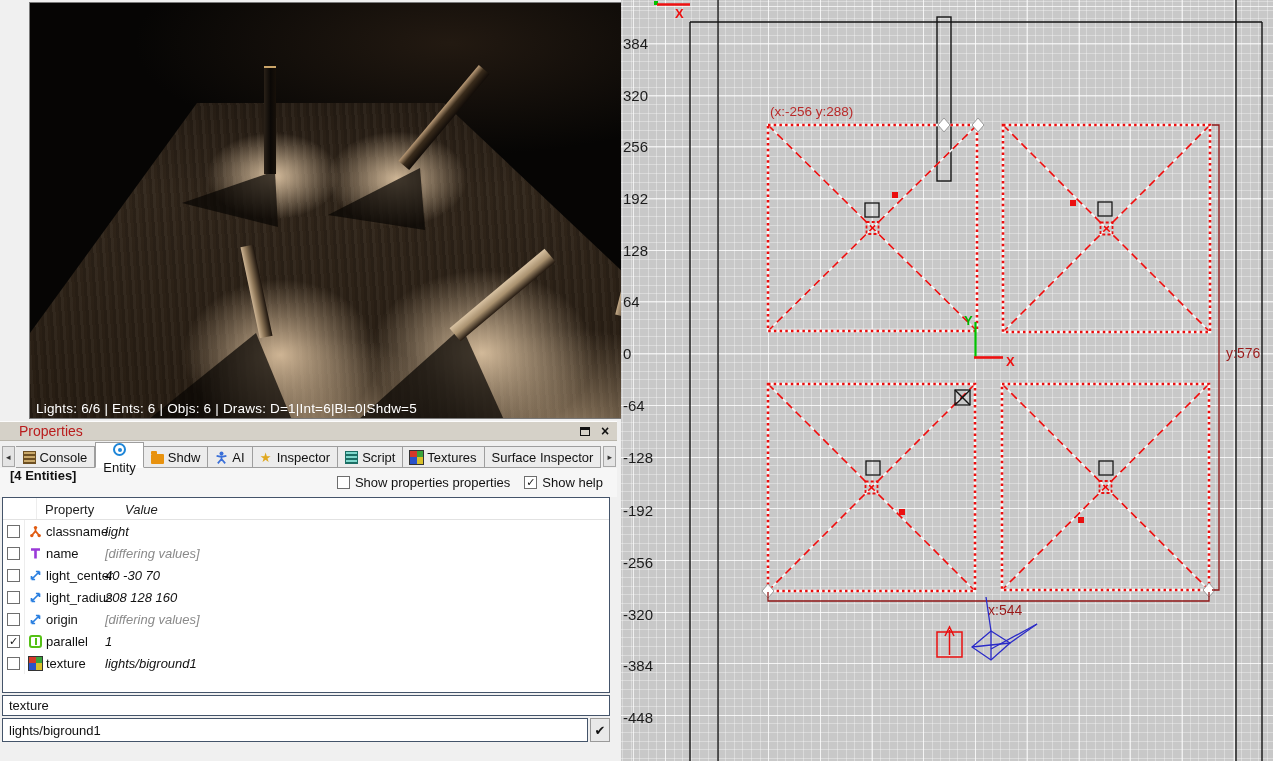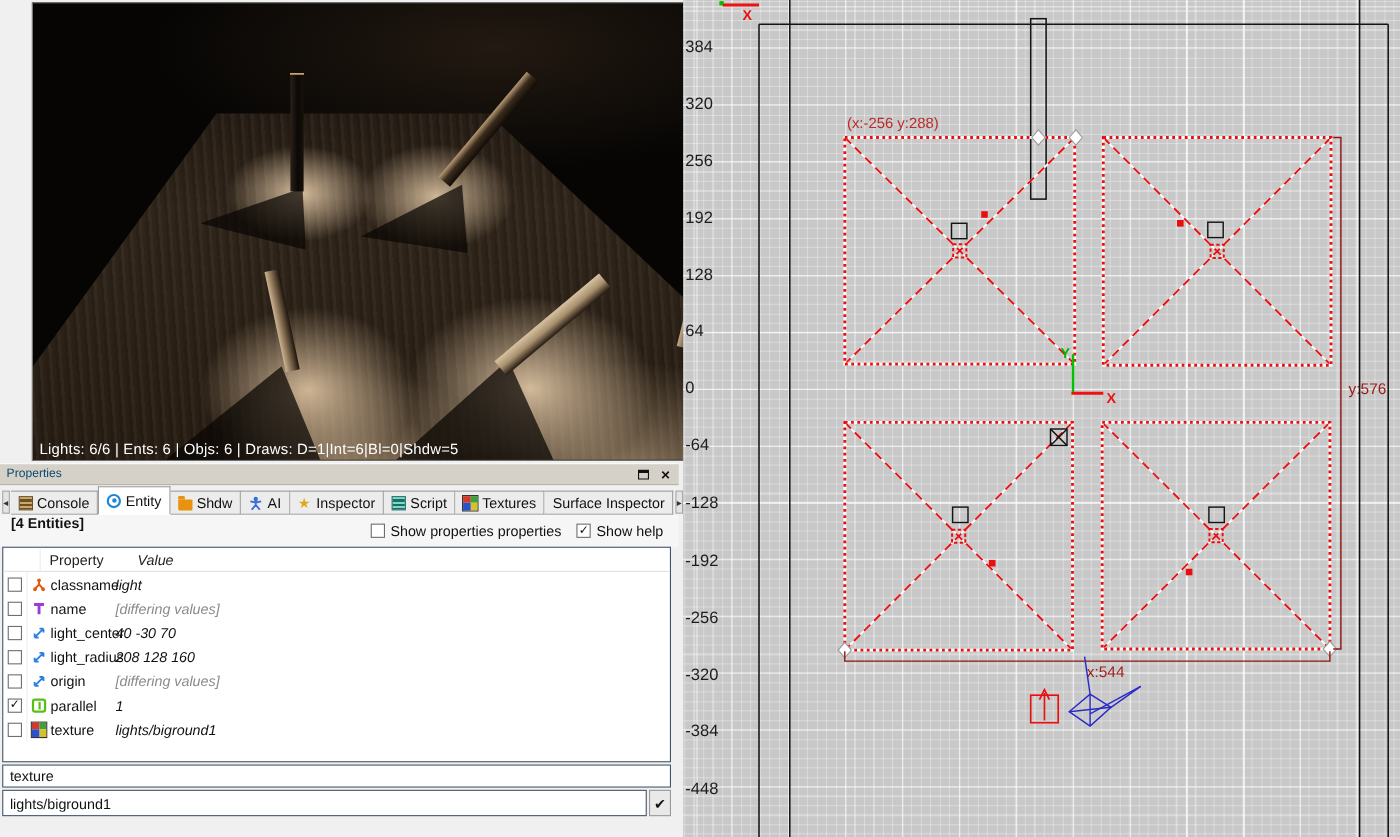--- a/index.html
+++ b/index.html
@@ -40,33 +40,33 @@
   #beam4 { left:464px; top:230px; width:17px; height:124px; transform:rotate(50deg);
       background:linear-gradient(to right,#d8c2a2,#a8906e 50%,#241910); }
   #beam5 { left:593px; top:248px; width:13px; height:66px; transform:rotate(14deg);
       background:linear-gradient(to right,#c4aa87,#241910); }
   #vp-status { position:absolute; left:6px; bottom:2px; color:#ffffff; font-size:13.5px; letter-spacing:.2px; }
 
   
   #props-title { position:absolute; left:0; top:421px; width:617px; height:20px;
       background:#d5d1c8; border-top:1px solid #fcfcfc; border-bottom:1px solid #b8b4aa;
       display:flex; align-items:center; }
-  #props-title .t { font-size:11px; color:#0c4a6e; margin-left:6px; flex:1; }
+  #props-title .t { font-size:14px; color:#b91c1c; margin-left:19px; flex:1; }
   .win-btn { width:16px; height:14px; display:flex; align-items:center; justify-content:center; margin-right:4px; }
   .float-glyph { width:10px; height:9px; border:1px solid #111; border-top:3px solid #111; }
   .close-glyph { font-size:14px; font-weight:bold; color:#111; line-height:1; }
 
   #tabbar { position:absolute; left:0; top:442px; width:617px; height:26px; background:#f0f0f0;
       display:flex; align-items:flex-end; }
   .tab-scroll { width:13px; height:21px; margin:0 1px 1px 2px; background:#e4e4e4; border:1px solid #a8a8a8;
       display:flex; align-items:center; justify-content:center; font-size:9px; color:#333; }
   .tab { display:flex; align-items:center; gap:4px; padding:0 7px; height:22px; margin-bottom:0;
       background:#ececec; border:1px solid #9e9e9e; border-left-width:0; font-size:13px; color:#111; white-space:nowrap; }
   .tab:nth-of-type(2) { border-left-width:1px; }
-  .tab.active { background:#ffffff; height:26px; border-bottom:1px solid #ffffff; border-left-width:1px; position:relative; z-index:2; }
+  .tab.active { background:#ffffff; height:26px; border-bottom:1px solid #ffffff; border-left-width:1px; position:relative; z-index:2;flex-direction:column; }
   .ticon { width:13px; height:13px; display:inline-block; position:relative; flex:none; }
   .icon-console { background:repeating-linear-gradient(to bottom,#caa96a 0 2px,#6d4f22 2px 4px); border:1px solid #6d4f22; }
   .icon-entity { border:2px solid #1e86d8; border-radius:50%; }
   .icon-entity::after { content:""; position:absolute; left:2.5px; top:2.5px; width:4px; height:4px; border-radius:50%; background:#1e86d8; }
   .icon-media { background:#e8920e; border-radius:1px; height:10px; margin-top:3px; }
   .icon-media::before { content:""; position:absolute; left:0; top:-3px; width:6px; height:3px; background:#e8920e; border-radius:1px 1px 0 0; }
   .icon-fav { color:#e0a81e; font-size:13px; line-height:13px; }
   .icon-script { background:repeating-linear-gradient(to bottom,#7fd8cc 0 2px,#1b6e64 2px 4px); border:1px solid #1b6e64; }
   .icon-mosaic { outline:1px solid #333; }
   .icon-mosaic i { position:absolute; width:50%; height:50%; }

